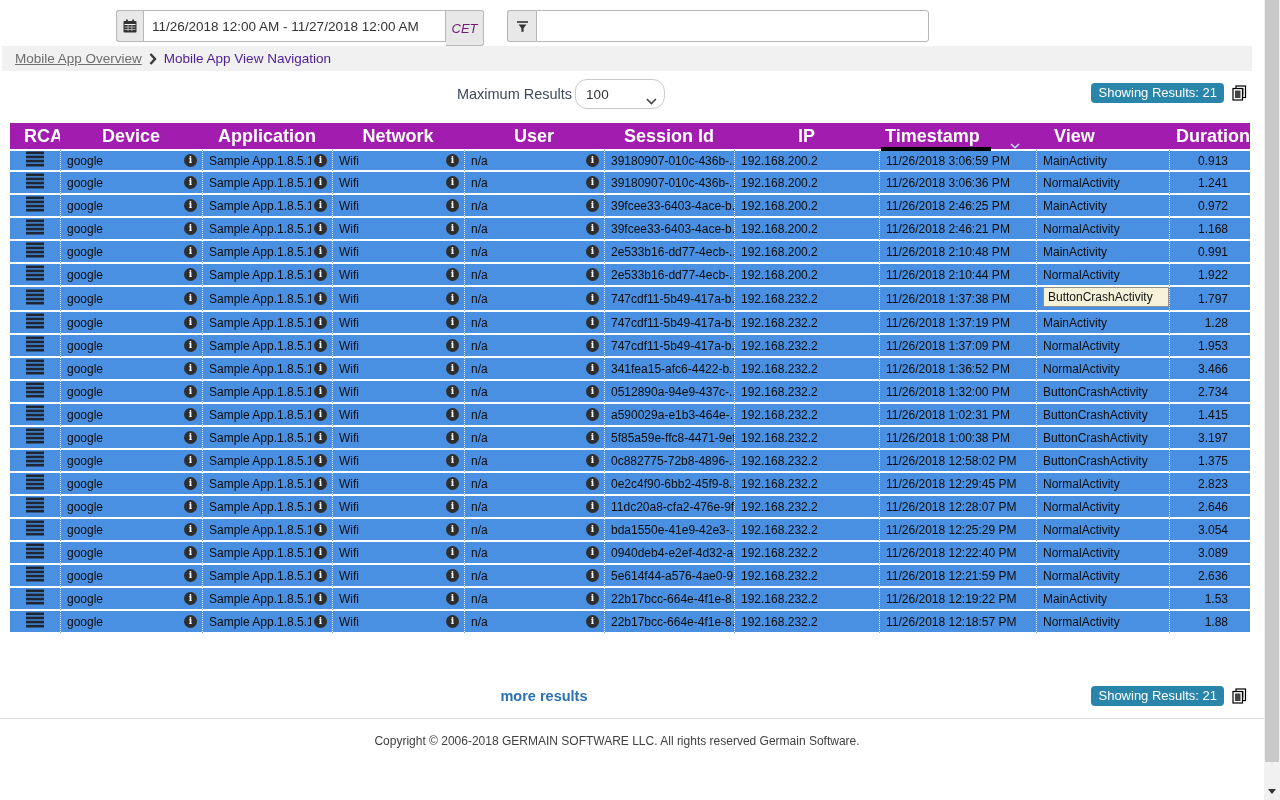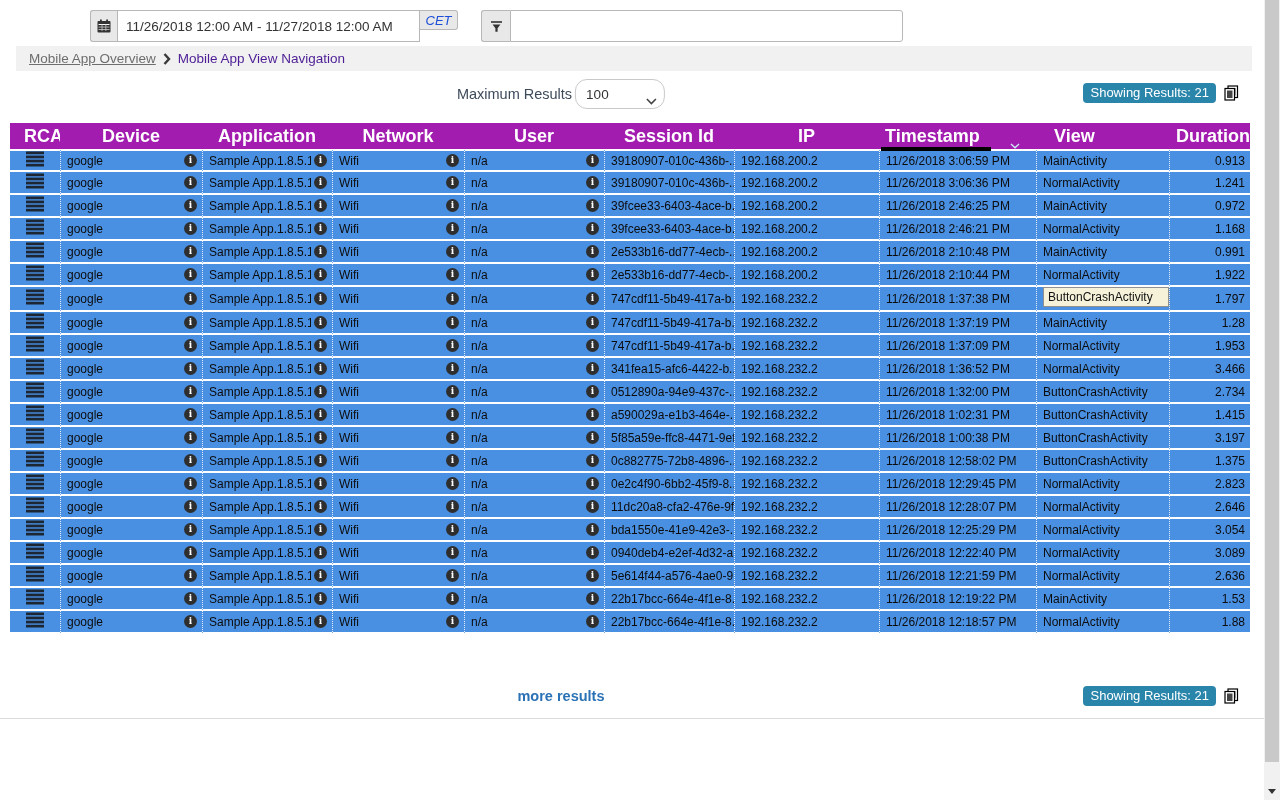--- a/index.html
+++ b/index.html
@@ -1,51 +1,51 @@
 <!DOCTYPE html>
 <html><head>
 <meta charset="utf-8">
 <style>
   * { box-sizing: border-box; }
   html,body { margin:0; padding:0; width:1280px; height:800px; background:#fff;
               font-family:"Liberation Sans", sans-serif; overflow:hidden; position:relative; }
   .content { width:1264px; position:relative; }
 
   
-  .topbar { height:45px; display:flex; align-items:flex-start; padding:10px 0 0 90px; }
+  .topbar { height:45px; display:flex; align-items:flex-start; padding:10px 0 0 116px; }
   .igroup { display:flex; }
   .addon { background:#e8e8e8; border:1px solid #b7b7b7; display:flex; align-items:center; justify-content:center; }
   .cal-btn { width:27px; height:32px; border-radius:3px 0 0 3px; border-right:none; cursor:pointer; }
   .date-input { width:303px; height:32px; border:1px solid #b7b7b7; font-family:"Liberation Sans",sans-serif;
                 font-size:13.5px; color:#333; padding:0 8px; border-radius:0; }
-  .tz { width:38px; height:20px; border-left:none; border-radius:0 3px 3px 0; font-style:italic;
-        font-size:13px; color:#1d4ed8; }
+  .tz { width:38px; height:36px; border-left:none; border-radius:0 3px 3px 0; font-style:italic;
+        font-size:13px; color:#701a75; }
   .filter-group { margin-left:23px; }
   .filter-btn { width:29px; height:32px; border-radius:3px 0 0 3px; border-right:none; cursor:pointer; }
   .search-input { width:393px; height:32px; border:1px solid #b7b7b7; border-radius:0 3px 3px 0; padding:0 8px;
                   font-family:"Liberation Sans",sans-serif; font-size:13.5px; }
 
   
-  .breadcrumb { margin:1px 12px 0 16px; height:25px; background:#f1f1f1; display:flex; align-items:center;
+  .breadcrumb { margin:1px 12px 0 2px; height:25px; background:#f1f1f1; display:flex; align-items:center;
                 padding-left:13px; font-size:13.5px; }
   .bc-link { color:#6e6e6e; text-decoration:underline; cursor:pointer; }
   .bc-sep { margin:0 7px; display:inline-flex; align-items:center; }
   .bc-current { color:#4c1d95; }
 
   
   .controls-row { position:relative; height:41px; margin-top:5px; }
   .max-group { position:absolute; left:561px; top:3px; transform:translateX(-50%); display:flex; align-items:center; }
   .max-label { font-size:14.5px; color:#3d4a5a; margin-right:3px; white-space:nowrap; }
   .select-wrap { position:relative; width:90px; height:30px; }
   .select-wrap select { width:100%; height:100%; appearance:none; -webkit-appearance:none; -moz-appearance:none;
         border:1px solid #c9c9c9; border-radius:12px; background:#fff; font-family:"Liberation Sans",sans-serif;
         font-size:13.5px; color:#333; padding:0 0 0 10px; cursor:pointer; }
   .select-chevron { position:absolute; right:8px; top:12px; pointer-events:none; }
 
-  .badge-group { position:absolute; right:24px; top:7px; display:flex; align-items:center; }
+  .badge-group { position:absolute; right:16px; top:7px; display:flex; align-items:center; }
   .badge { background:#2a85ab; color:#fff; font-size:13px; padding:2px 7px 3px; border-radius:4px; white-space:nowrap; }
   .pages-icon { margin-left:7px; display:inline-flex; cursor:pointer; }
 
   
   .table-wrap { margin:6px 10px 0 10px; }
   table { width:1240px; table-layout:fixed; border-collapse:separate; border-spacing:0; }
   th { background:#a21caf; color:#fff; font-size:18px; font-weight:bold; height:26px; padding:0;
        text-align:center; position:relative; white-space:nowrap; cursor:pointer; }
   th.h-rca { text-align:left; padding-left:14px; }
   th.h-timestamp { text-align:left; padding-left:6px; }
@@ -57,27 +57,27 @@
   td { background:#4a90e2; height:23px; border-bottom:2px solid #fff; font-size:12px; color:#0c0c0c;
        padding:0 0 0 6px; white-space:nowrap; overflow:hidden; vertical-align:middle; }
   tr td + td { border-left:1px dotted rgba(255,255,255,.85); }
   tbody tr:first-child td { border-top:2px solid #fff; }
   td.c-rca { text-align:center; padding:0; cursor:pointer; }
   .cell-inner { display:flex; align-items:center; height:100%; padding-right:5px; }
   .cell-inner .txt { flex:1 1 auto; overflow:hidden; white-space:nowrap; }
   .info-icon { flex:0 0 auto; width:13px; height:13px; border-radius:50%; background:#2e2e2e; color:#fff;
                font-family:"DejaVu Serif",serif; font-weight:bold; font-size:9px; line-height:13px;
                text-align:center; margin-left:3px; cursor:pointer; }
-  td.c-duration { text-align:right; padding-right:5px;margin-top:44px; }
+  td.c-duration { text-align:right; padding-right:22px;margin-top:44px; }
   td .hl { background:#f6f2da; border:1px solid #909090; display:inline-block; width:126px; padding:2px 4px;
            color:#111; overflow:hidden; white-space:nowrap; }
 
   
   .more-row { position:relative; height:30px; margin-top:52px; }
-  .more-link { position:absolute; left:561px; transform:translateX(-50%); top:2px; color:#2a72b5;
+  .more-link { position:absolute; left:544px; transform:translateX(-50%); top:2px; color:#2a72b5;
                font-weight:bold; font-size:14.5px; cursor:pointer; }
   .divider { border-top:1px solid #dcdcdc; margin-top:2px; }
   .footer-links { text-align:center; margin:12px 30px 0 0; font-size:13px; }
   .footer-links a { color:#3a7abf; text-decoration:none; cursor:pointer; }
   .flink-sep { color:#7aa7d4; margin:0 10px; }
   .copyright { text-align:center; margin:15px 30px 0 0; font-size:12px; color:#3f3f3f; }
 
   
   .scrollbar { position:absolute; right:0; top:0; width:16px; height:800px; background:#f1f1f1; }
   .scroll-thumb { position:absolute; top:0; left:1px; width:14px; height:762px; background:#c9c9c9; cursor:pointer; }
@@ -1044,20 +1044,21 @@
           <rect x="2" y="3.5" width="9.5" height="11.5" fill="#fff" stroke="#000" stroke-width="1.2"></rect>
           <rect x="4" y="5.5" width="5.5" height="7.5" fill="#444"></rect>
         </svg>
       </span>
     </div>
   </div>
 
   <div class="divider"></div>
 
 
+  <div class="copyright">Copyright © 2006-2018 GERMAIN SOFTWARE LLC. All rights reserved Germain Software.</div>
 
 </div>
 
 <div class="scrollbar">
   <div class="scroll-thumb"></div>
   <div class="scroll-down">
     <svg width="8" height="5" viewBox="0 0 8 5">
         <polygon points="0,0 8,0 4,5" fill="#333"></polygon>
       </svg>
   </div>

